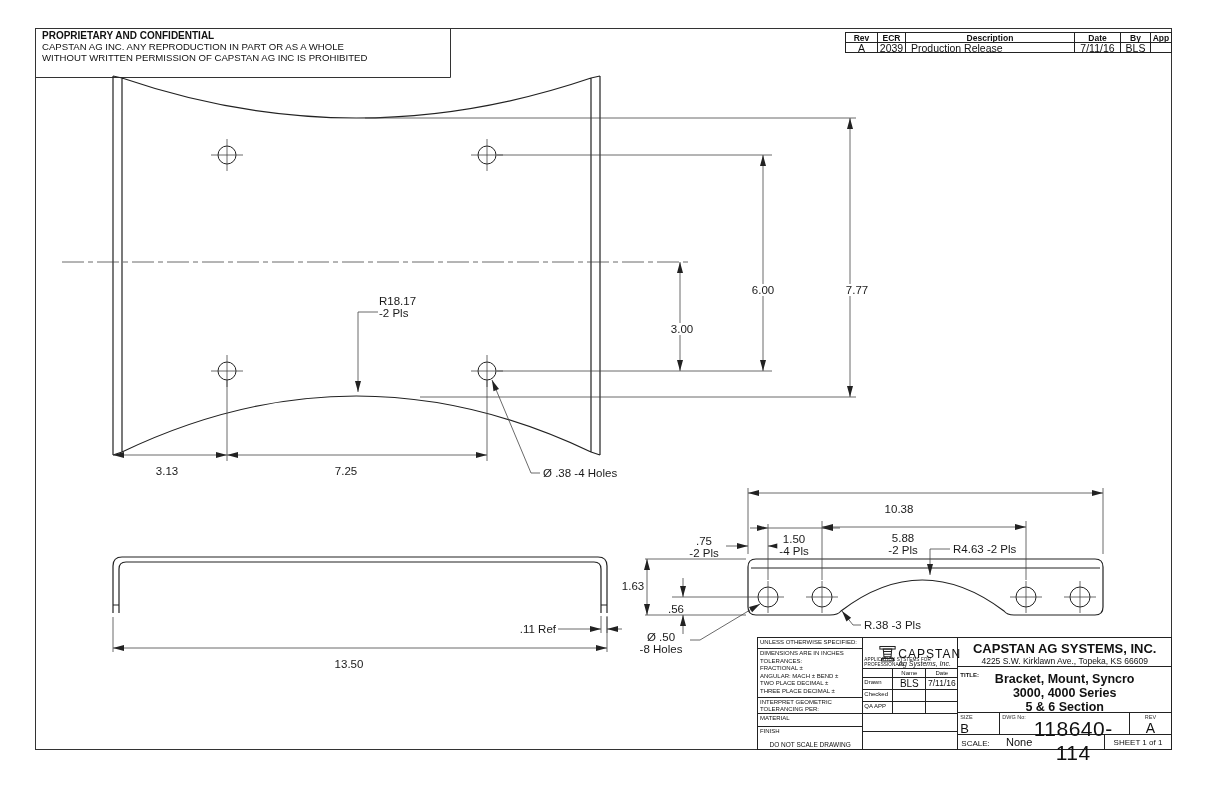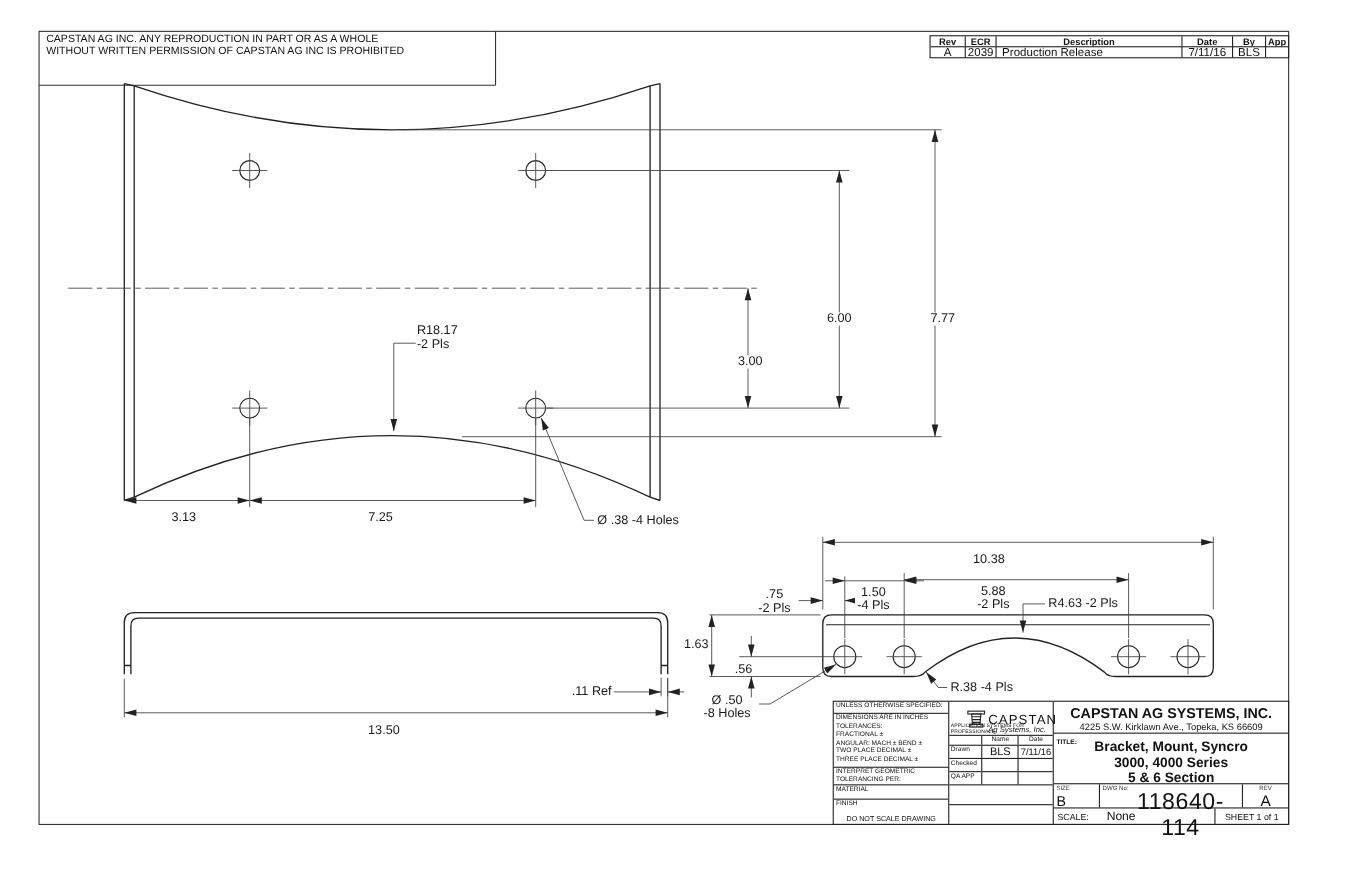--- a/index.html
+++ b/index.html
@@ -151,20 +151,21 @@
       <path d="M950,549 H930 V575" marker-end="url(#arr)"></path>
       <path d="M647,559 V615" marker-start="url(#arr)" marker-end="url(#arr)"></path>
       <path d="M683,578 V597" marker-end="url(#arr)"></path>
       <path d="M683,634 V615" marker-end="url(#arr)"></path>
       <path d="M690,640 H700 L760,604" marker-end="url(#arr)"></path>
       <path d="M861,625 H853 L842,611" marker-end="url(#arr)"></path>
     </g>
   </svg>
 
   <div class="abs prop">
+    <div class="t">PROPRIETARY AND CONFIDENTIAL</div>
     <div class="l">CAPSTAN AG INC. ANY REPRODUCTION IN PART OR AS A WHOLE</div>
     <div class="l">WITHOUT WRITTEN PERMISSION OF CAPSTAN AG INC IS PROHIBITED</div>
   </div>
 
   <div class="abs rev">
     <div>Rev</div>
     <div>ECR</div>
     <div>Description</div>
     <div>Date</div>
     <div>By</div>
@@ -204,21 +205,21 @@
     <div>.75</div>
     <div>-2 Pls</div>
   </div>
   <div class="dim" style="left:953px;top:543px;">R4.63 -2 Pls</div>
   <div class="dim ctr" style="left:633px;top:586px;">1.63</div>
   <div class="dim ctr" style="left:676px;top:609px;">.56</div>
   <div class="dim ctr" style="left:661px;top:643px;">
     <div>Ø .50</div>
     <div>-8 Holes</div>
   </div>
-  <div class="dim" style="left:864px;top:619px;">R.38 -4 Pls</div>
+  <div class="dim" style="left:864px;top:619px;">R.38 -3 Pls</div>
 
 
   <div class="abs tb">
     <div class="col-l">
       <div class="cell" style="height:13px;">UNLESS OTHERWISE SPECIFIED:</div>
       <div class="cell tol" style="height:50px;">
         <div>DIMENSIONS ARE IN INCHES</div>
         <div>TOLERANCES:</div>
         <div>FRACTIONAL ±</div>
         <div>ANGULAR: MACH ±   BEND ±</div>

